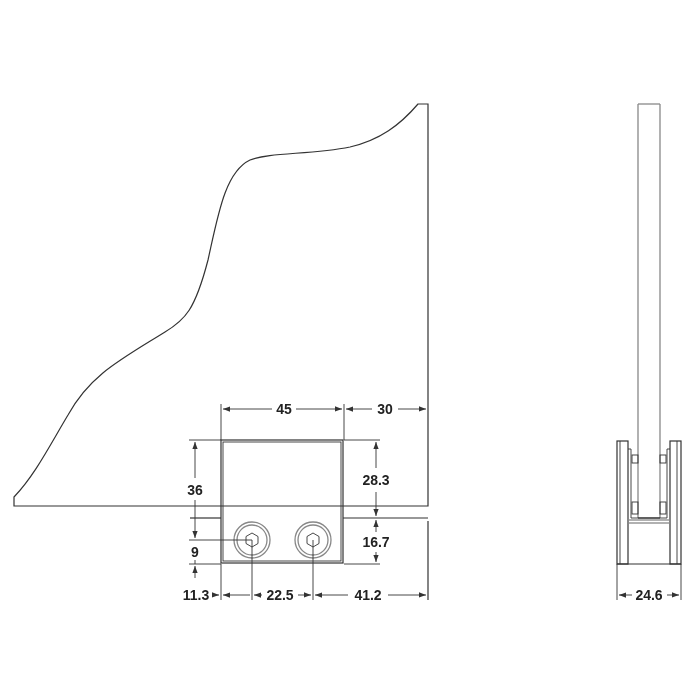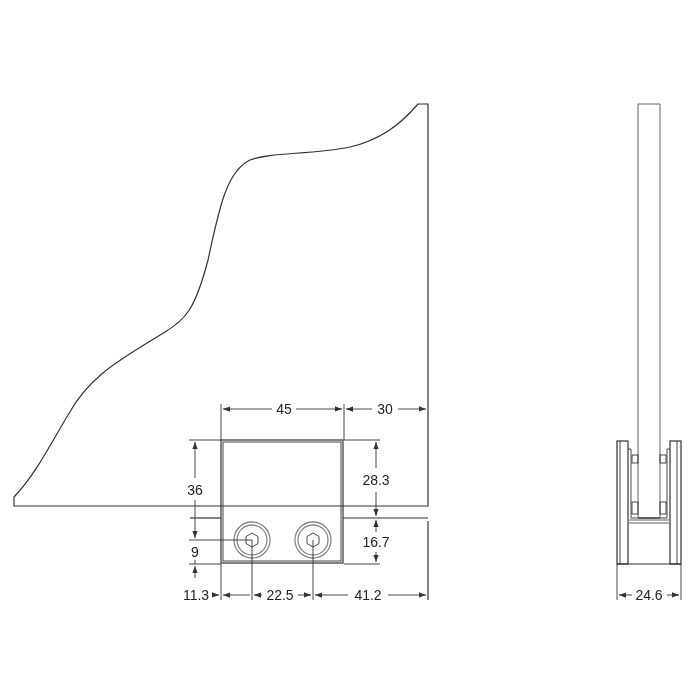--- a/index.html
+++ b/index.html
@@ -1,16 +1,16 @@
 <!DOCTYPE html>
 <html><head>
 <meta charset="utf-8">
 <style>
   html, body { margin: 0; padding: 0; background: #ffffff; }
-  .canvas { position: relative; width: 700px; height: 700px; background: #fff; overflow: hidden; }
+  .canvas { position: relative; width: 700px; height: 700px; background: #fff; overflow: hidden; font-weight: bold; }
   svg { position: absolute; left: 0; top: 0; }
   .dim-text { font-family: "Liberation Sans", sans-serif; font-size: 14px; fill: #222; }
   .ln { stroke: #333; stroke-width: 1.2; fill: none; }
   .thin { stroke: #333; stroke-width: 0.9; fill: none; }
   .gray { stroke: #888; stroke-width: 1.3; fill: none; }
 </style>
 </head>
 <body>
 
 <div class="canvas">

